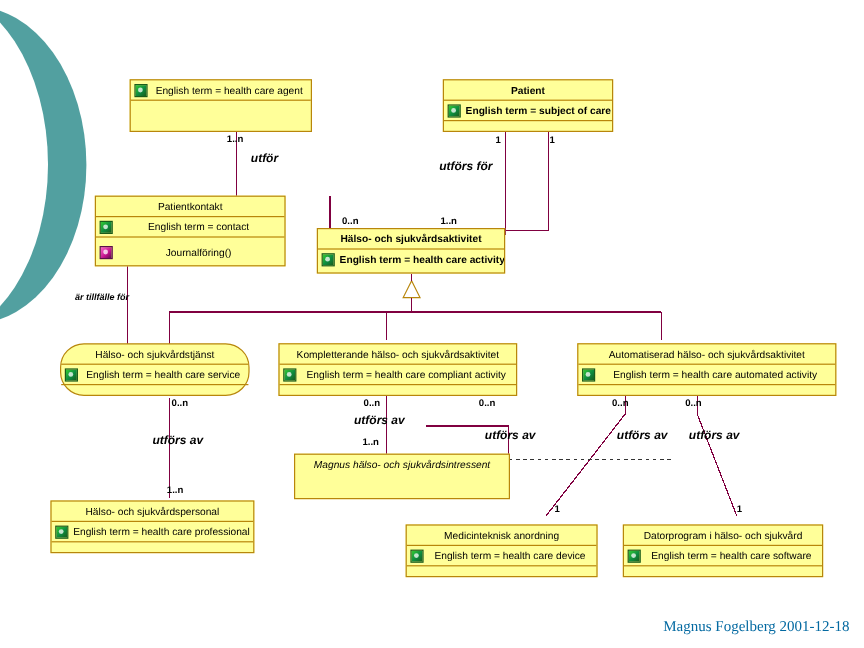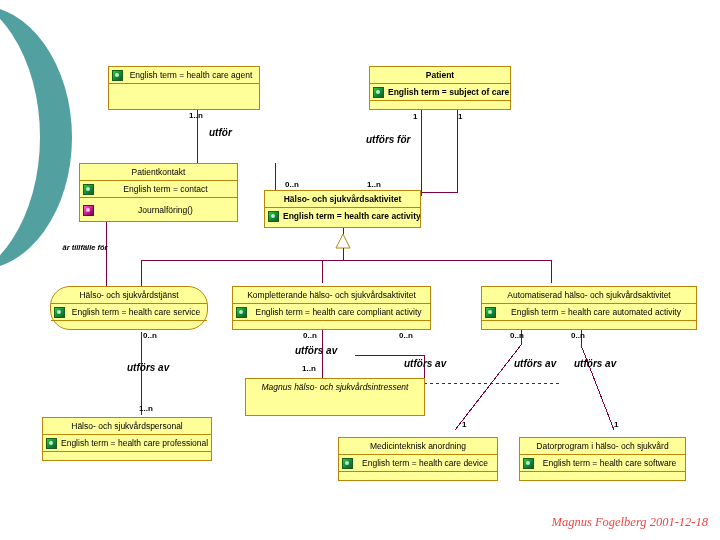--- a/index.html
+++ b/index.html
@@ -74,23 +74,22 @@
     white-space:nowrap;
     font-weight:bold;
   }
   .lbl.mult{font-style:normal;}
   .lbl.role{font-style:italic;font-weight:bold;font-size:10px;}
   .lbl.role2{font-style:italic;font-weight:bold;font-size:7.5px;line-height:9px;white-space:normal;width:46px;text-align:center;}
 
   #signature{
     position:absolute;right:12px;bottom:10px;
     font-family:"Liberation Serif","DejaVu Serif",serif;
-    font-style:italic;
     font-size:12.5px;
-    color:#ef4444;
+    color:#0369a1;
   }
 </style>
 </head>
 <body>
 
 <div id="deco-arc"></div>
 <div id="deco-arc-inner"></div>
 
 <div id="canvas">
 

